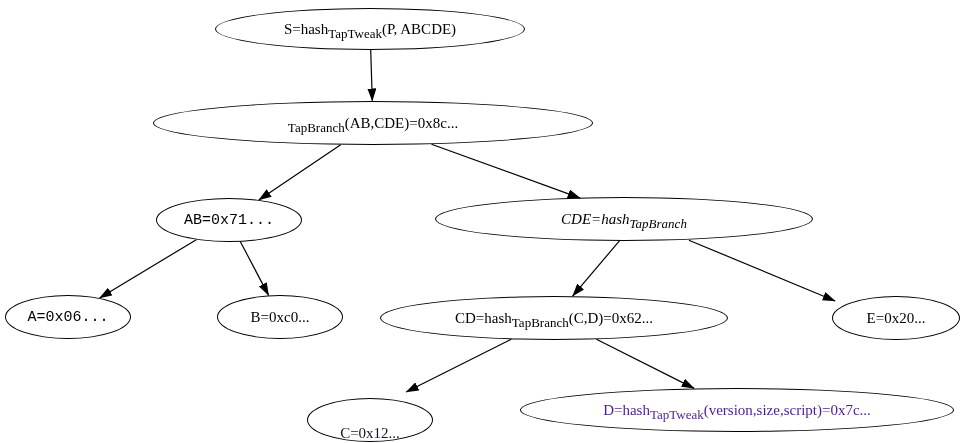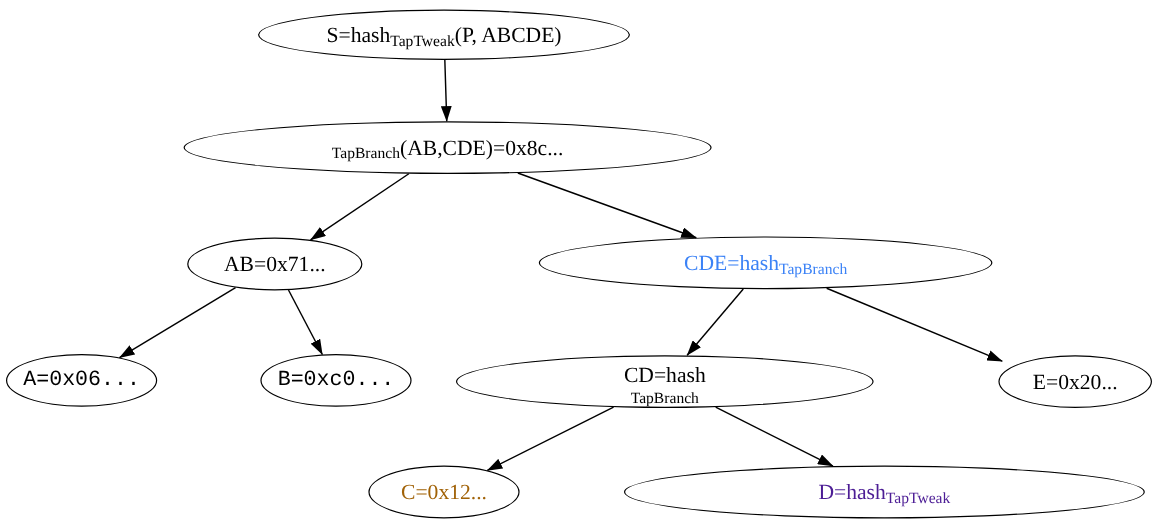--- a/index.html
+++ b/index.html
@@ -28,21 +28,21 @@
     border: 1.4px solid #000000;
     border-radius: 50%;
     display: flex;
     align-items: center;
     justify-content: center;
     white-space: nowrap;
     color: #000000;
     background: transparent;
   }
   .node .lbl {
-    font-size: 18px;
+    font-size: 15px;
     line-height: 1;
   }
   .node .sub {
     font-size: 13px;
     line-height: 1;
     position: relative;
     top: 4.5px;
   }
 </style>
 </head>
@@ -70,41 +70,43 @@
   <div id="node-layer">
       <div class="node" style="left: 215px; top: 8px; width: 310px; height: 42px; border-color: rgb(0, 0, 0); color: rgb(0, 0, 0);">
         <span class="lbl">S=hash</span>
         <span class="sub">TapTweak</span>
         <span class="lbl">(P, ABCDE)</span>
       </div>
       <div class="node" style="left: 153px; top: 101px; width: 440px; height: 44px; border-color: rgb(0, 0, 0); color: rgb(0, 0, 0);">
         <span class="sub">TapBranch</span>
         <span class="lbl">(AB,CDE)=0x8c...</span>
       </div>
-      <div class="node" style="left: 156px; top: 198px; width: 146px; height: 44px; border-color: rgb(0, 0, 0); color: rgb(0, 0, 0);">
+      <div class="node" style="left: 156px; top: 198px; width: 146px; height: 44px; border-color: rgb(0, 0, 0); color: rgb(0, 0, 0); font-family: Liberation Mono, monospace;">
         <span class="lbl">AB=0x71...</span>
       </div>
-      <div class="node" style="left: 449px; top: 197px; width: 378px; height: 44px; border-color: rgb(0, 0, 0); color: #3b82f6;">
+      <div class="node" style="left: 435px; top: 197px; width: 378px; height: 44px; border-color: rgb(0, 0, 0); color: #000000; font-style: italic;">
         <span class="lbl">CDE=hash</span>
         <span class="sub">TapBranch</span>
       </div>
       <div class="node" style="left: 5px; top: 295px; width: 126px; height: 44px; border-color: rgb(0, 0, 0); color: rgb(0, 0, 0); font-family: Liberation Mono, monospace;">
         <span class="lbl">A=0x06...</span>
       </div>
-      <div class="node" style="left: 217px; top: 295px; width: 126px; height: 44px; border-color: rgb(0, 0, 0); color: rgb(0, 0, 0); font-family: Liberation Mono, monospace;">
+      <div class="node" style="left: 217px; top: 295px; width: 126px; height: 44px; border-color: rgb(0, 0, 0); color: rgb(0, 0, 0);">
         <span class="lbl">B=0xc0...</span>
       </div>
-      <div class="node" style="left: 380px; top: 296px; width: 348px; height: 44px; border-color: rgb(0, 0, 0); color: rgb(0, 0, 0); flex-direction: column;">
+      <div class="node" style="left: 380px; top: 296px; width: 348px; height: 44px; border-color: rgb(0, 0, 0); color: rgb(0, 0, 0);">
         <span class="lbl">CD=hash</span>
         <span class="sub">TapBranch</span>
+        <span class="lbl">(C,D)=0x62...</span>
       </div>
       <div class="node" style="left: 832px; top: 296px; width: 128px; height: 44px; border-color: rgb(0, 0, 0); color: rgb(0, 0, 0);">
         <span class="lbl">E=0x20...</span>
       </div>
-      <div class="node" style="left: 307px; top: 388px; width: 126px; height: 44px; border-color: rgb(0, 0, 0); color: #a16207;">
+      <div class="node" style="left: 307px; top: 398px; width: 126px; height: 44px; border-color: rgb(0, 0, 0); color: #0f172a; align-items: flex-end;">
         <span class="lbl">C=0x12...</span>
       </div>
       <div class="node" style="left: 520px; top: 388px; width: 434px; height: 44px; border-color: rgb(0, 0, 0); color: #4c1d95;">
         <span class="lbl">D=hash</span>
         <span class="sub">TapTweak</span>
+        <span class="lbl">(version,size,script)=0x7c...</span>
       </div>
     </div>
 </div>
 
 </body></html>

